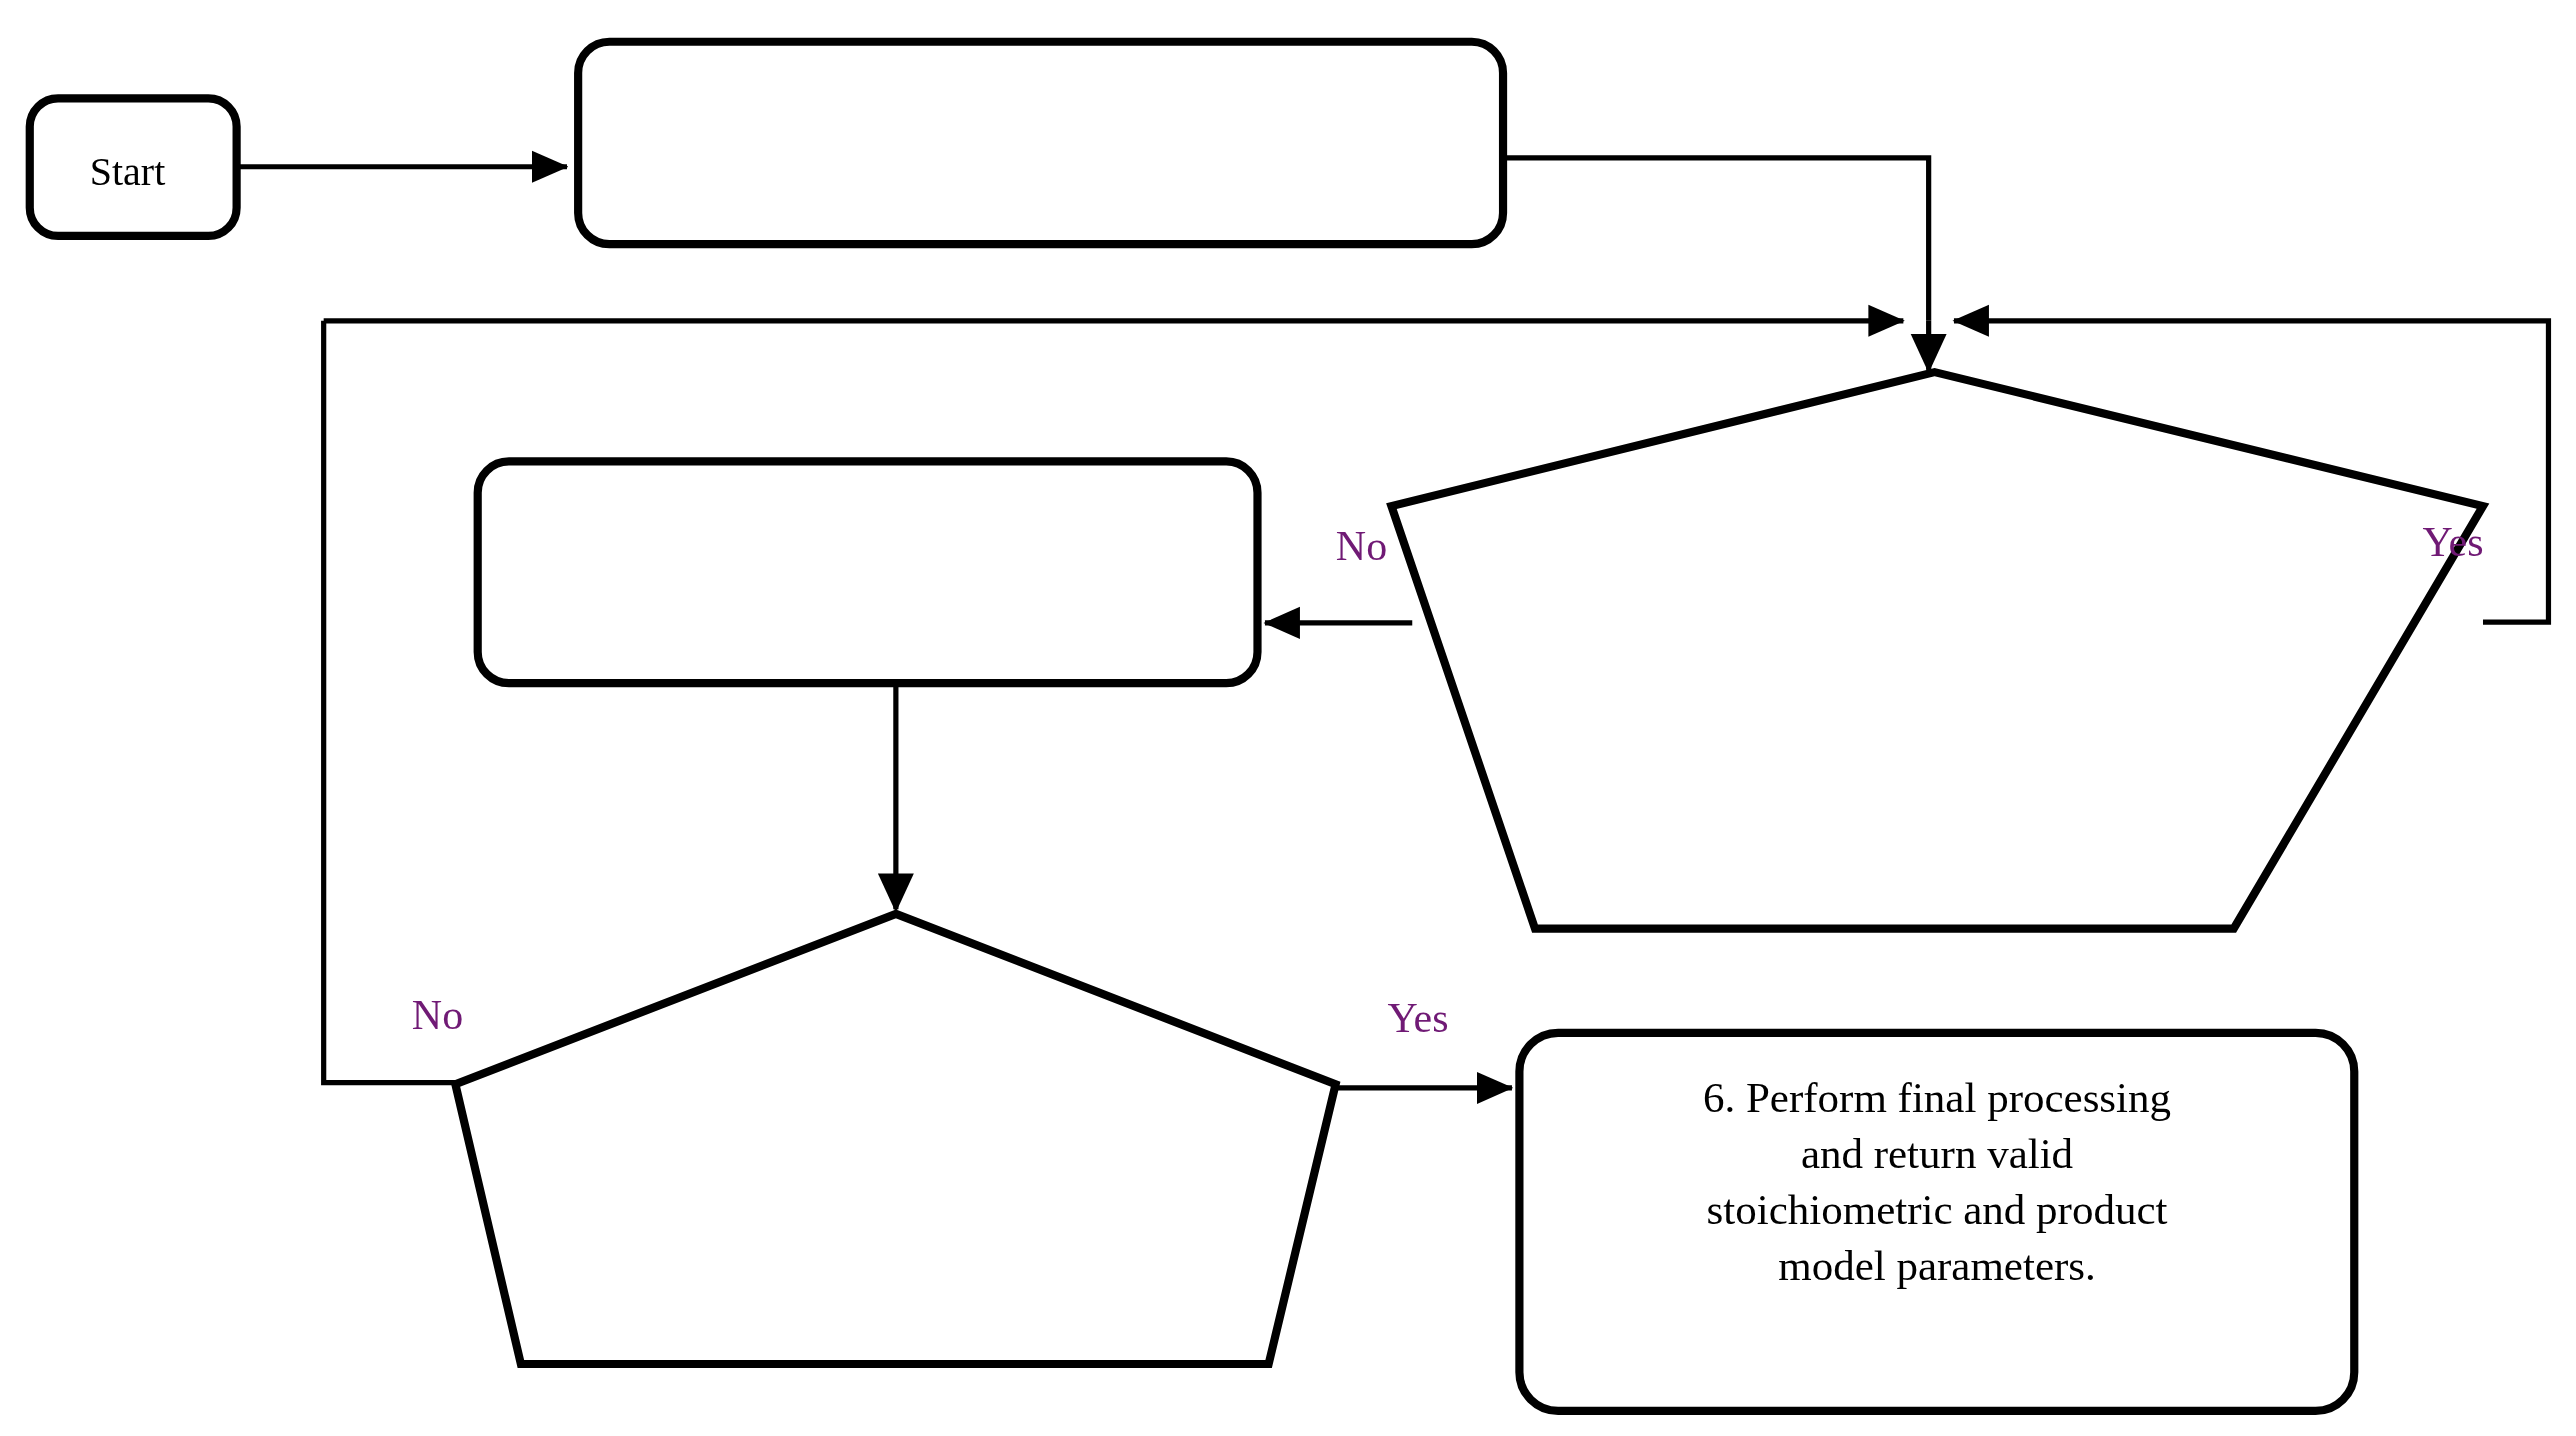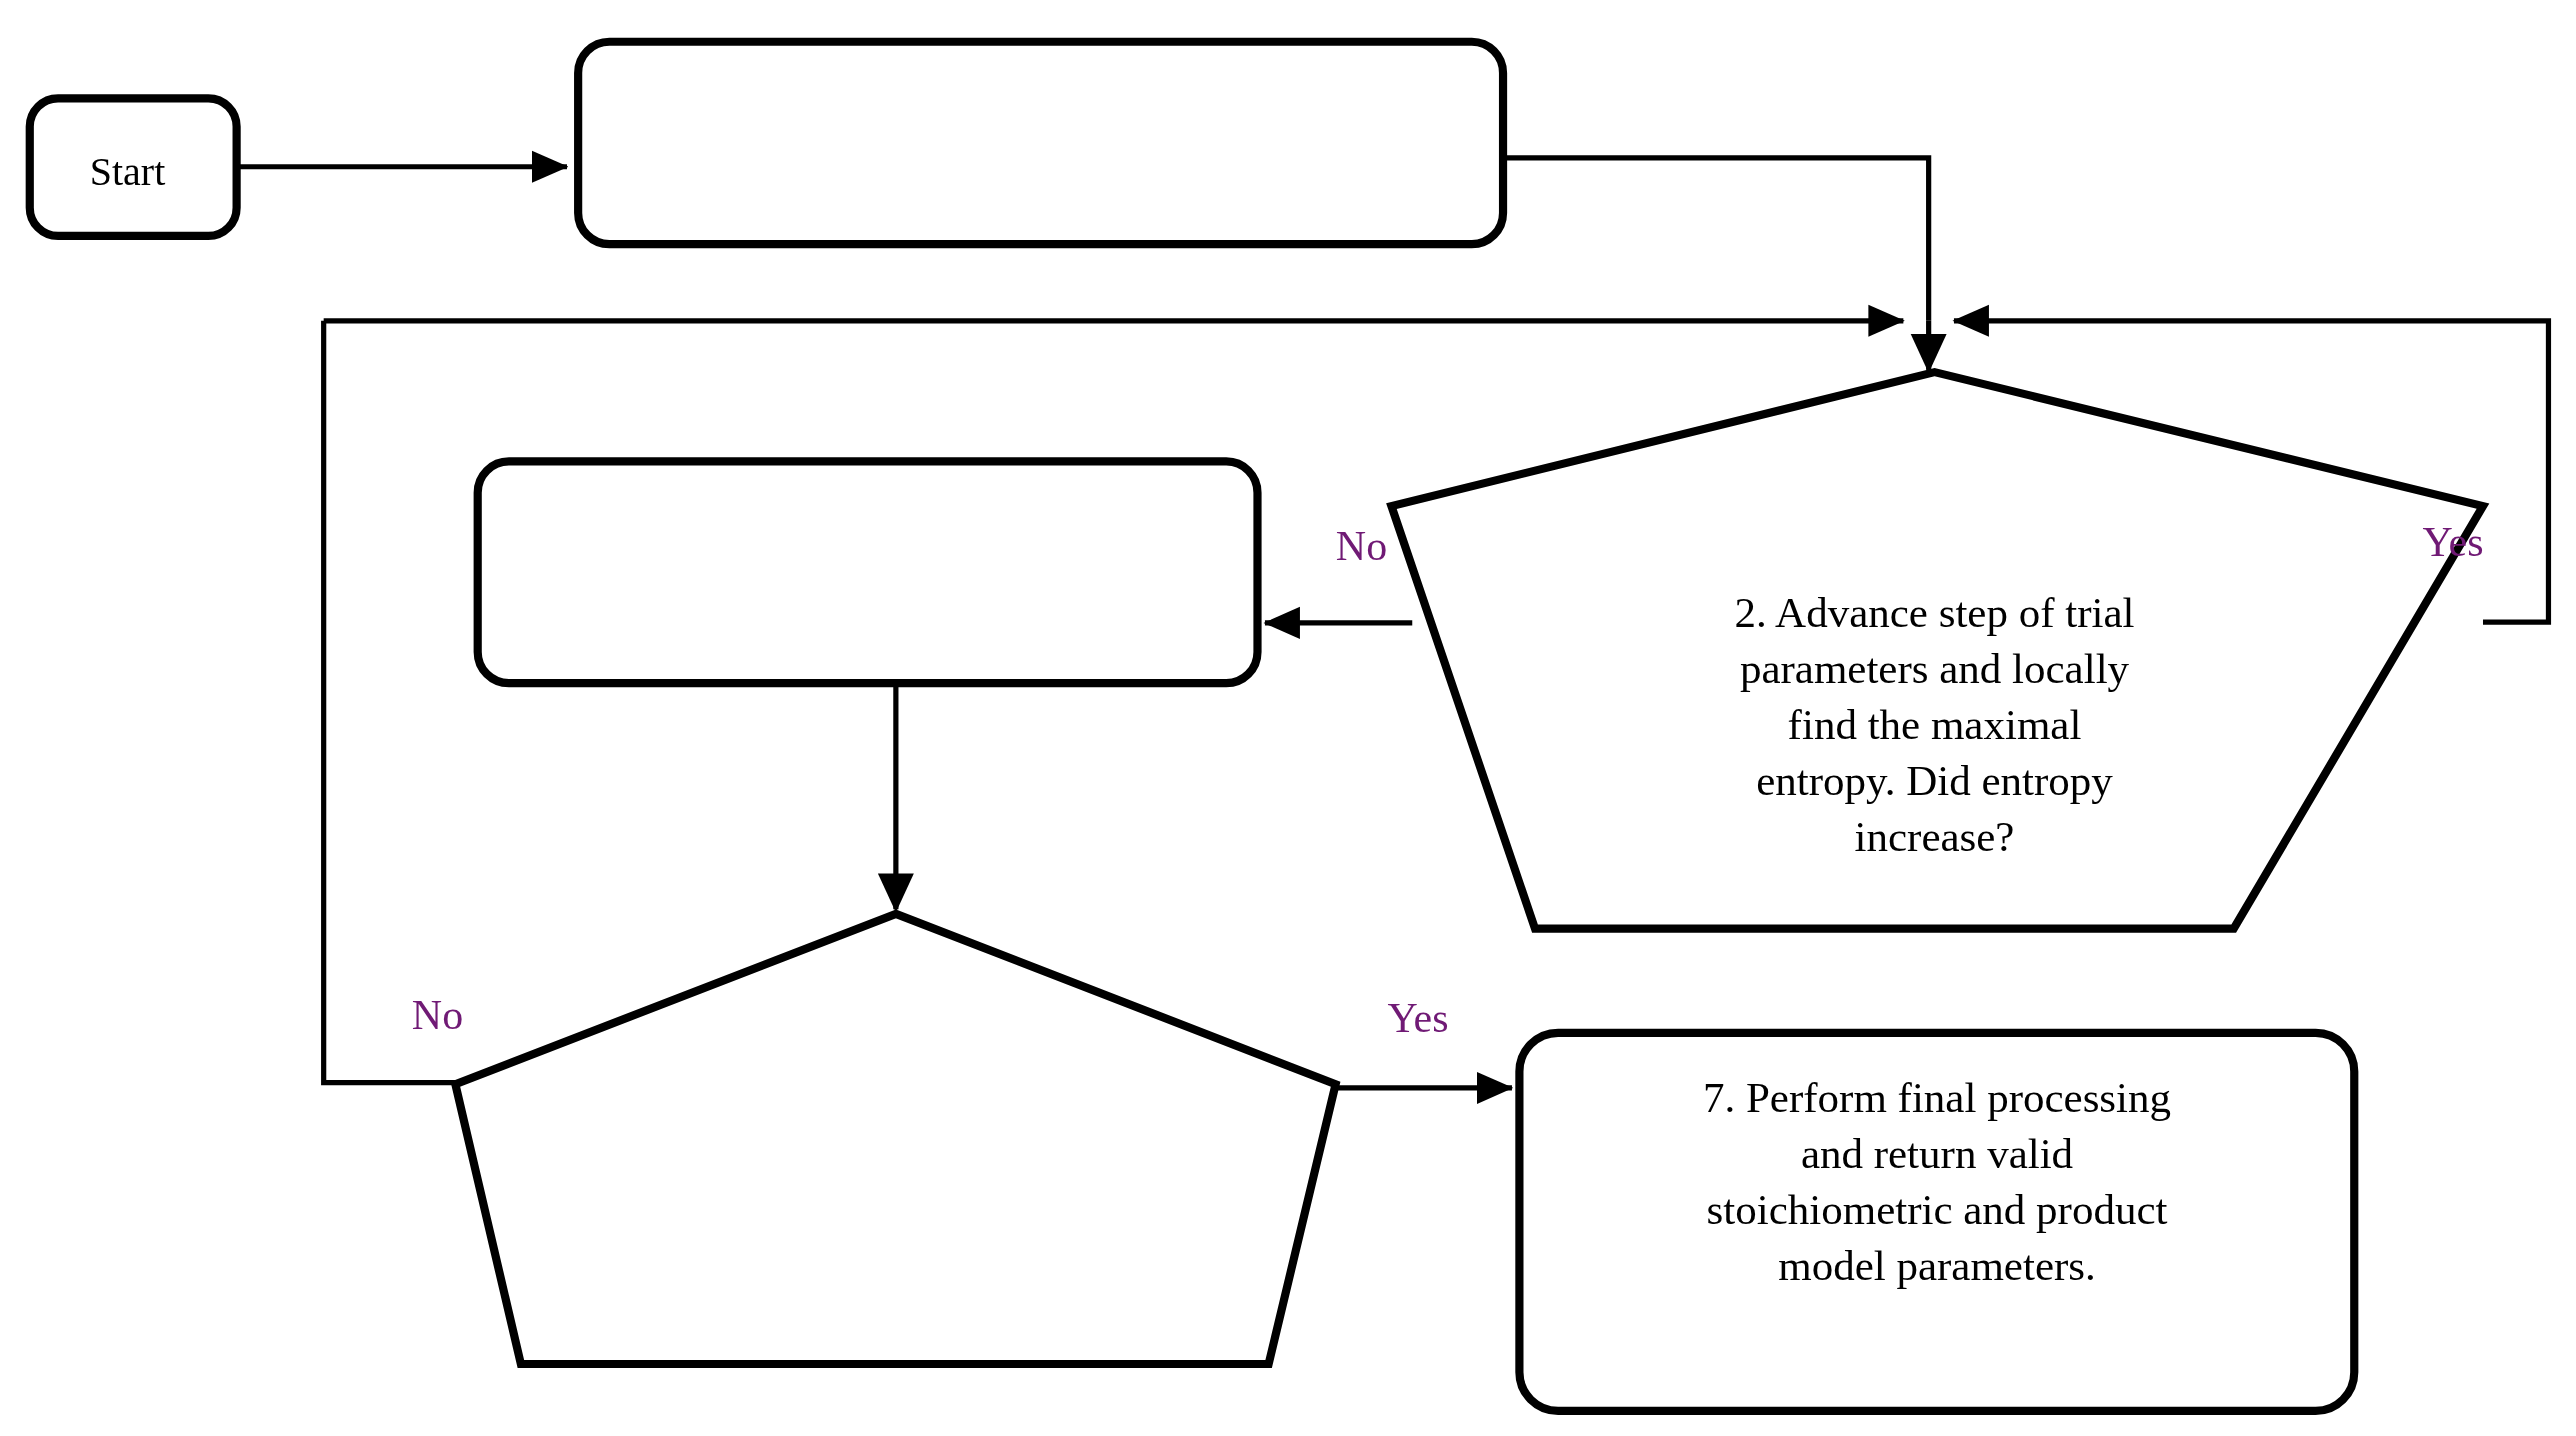--- a/index.html
+++ b/index.html
@@ -90,29 +90,24 @@
     <line x1="1204" y1="918" x2="1204" y2="1222" stroke="#000000" stroke-width="7" marker-end="url(#arrow-d)"></line>
 
     <path d="M 615 1455 L 435 1455 L 435 431" fill="none" stroke="#000000" stroke-width="7"></path>
 
     <line x1="1795" y1="1462" x2="2032" y2="1462" stroke="#000000" stroke-width="7" marker-end="url(#arrow-r)"></line>
   </svg>
 
   <div class="node-label lbl-start" style="left:24px; top:146px; width:207px;">Start</div>
 
 
-  <div class="node-label lbl-dec2" style="left:1585px; top:585px; width:699px;">2. Advance step of trial
-parameters and locally
-find the maximal
-entropy. Did entropy
-increase?</div>
 
 
 
-  <div class="node-label lbl-step5" style="left:1542px; top:1070px; width:790px;">7. Perform final processing
+  <div class="node-label lbl-step5" style="left:1542px; top:1070px; width:790px;">6. Perform final processing
 and return valid
 stoichiometric and product
 model parameters.</div>
 
   <div class="edge-label" style="left:1317px; top:522px; width:89px;">No</div>
 
   <div class="edge-label" style="left:2397px; top:518px; width:112px;">Yes</div>
 
   <div class="edge-label" style="left:393px; top:991px; width:89px;">No</div>
 

